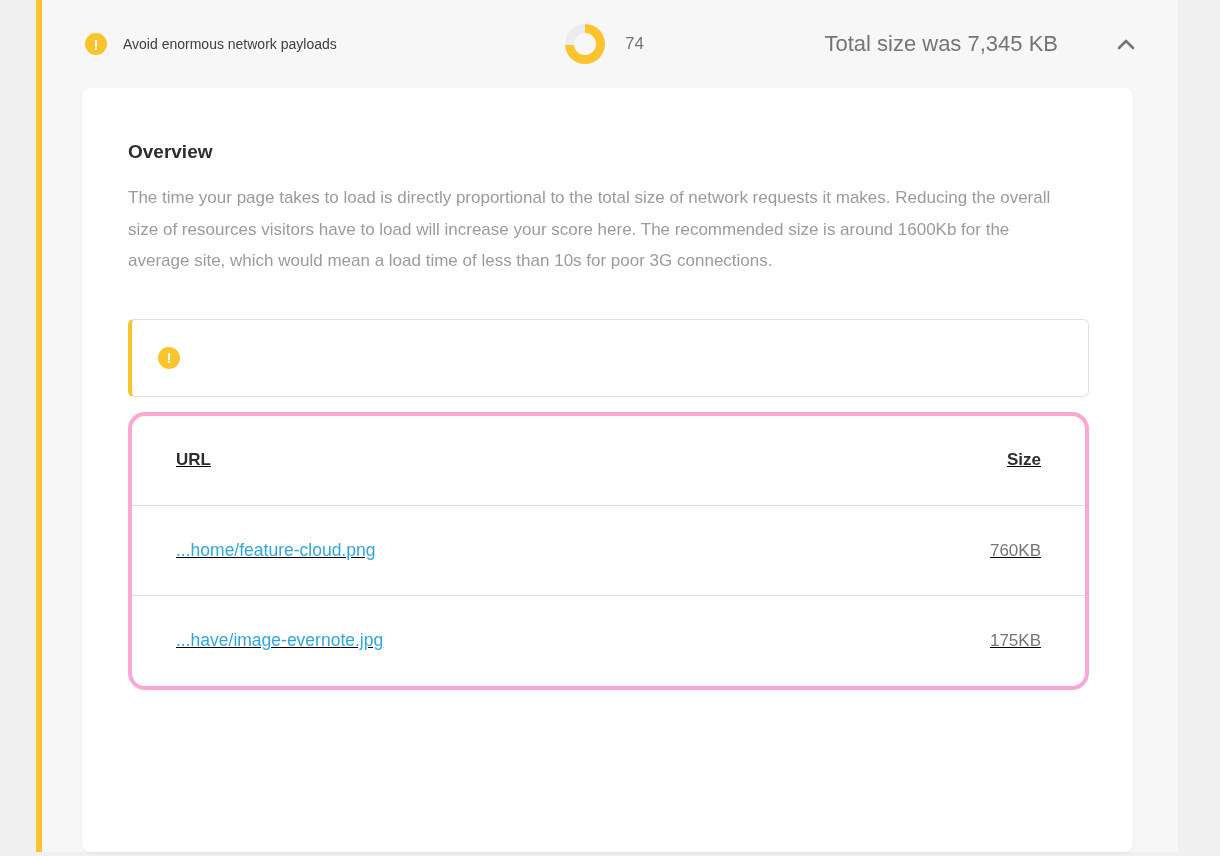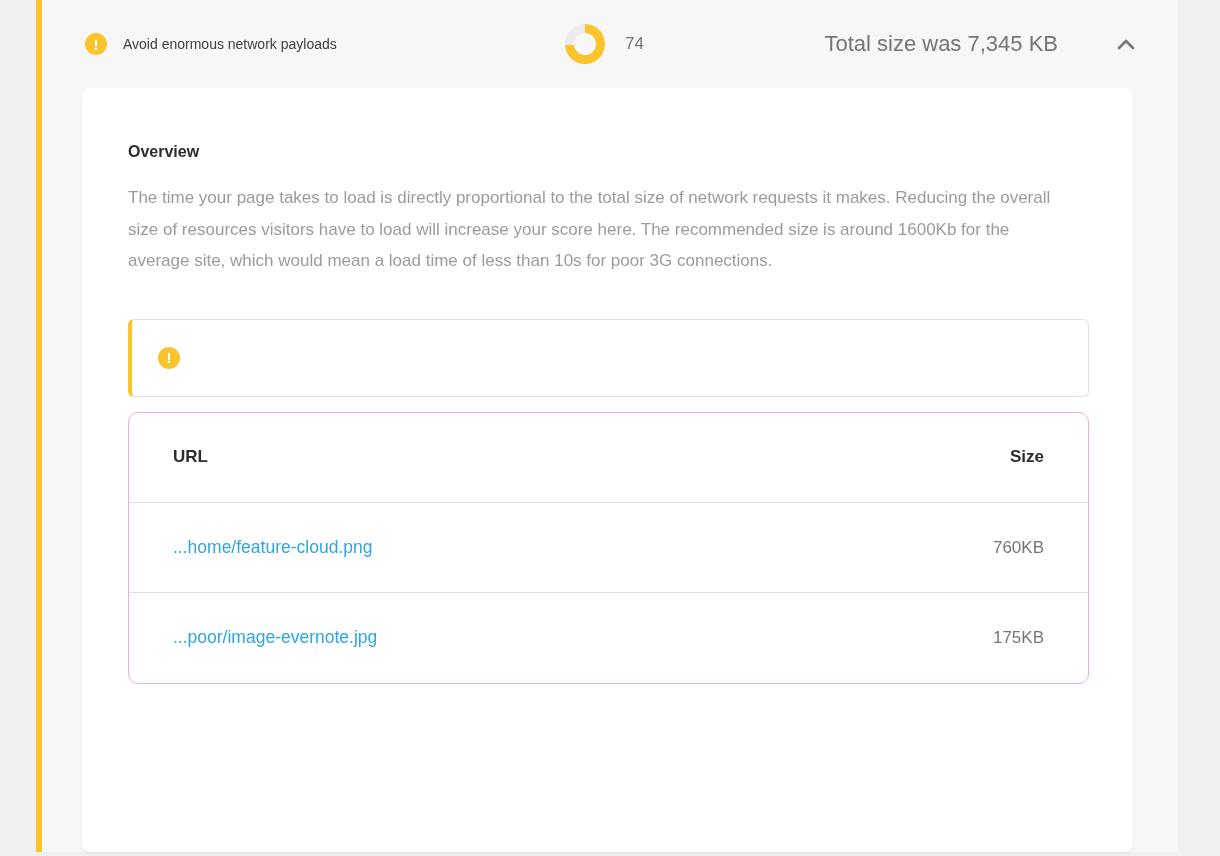--- a/index.html
+++ b/index.html
@@ -72,21 +72,21 @@
   
   .detail-card {
     margin: 0 45px 0 40px;
     height: 764px;
     background: #ffffff;
     border-radius: 8px;
     box-shadow: 0 1px 3px rgba(0,0,0,0.07);
     padding: 54px 44px 37px 46px;
   }
   .section-heading {
-    font-size: 16px;
+    font-size: 19px;
     font-weight: bold;
     color: #2d2d2d;
     line-height: 20px;
   }
   .overview-heading { margin-bottom: 20px; }
   .overview-text {
     font-size: 17px;
     line-height: 31.5px;
     color: #9b9b9b;
     max-width: 940px;
@@ -103,24 +103,25 @@
     align-items: center;
     margin-bottom: 15px;
   }
   .callout .warn-icon { margin-left: 26px; margin-right: 17px; }
   .callout-text {
     font-size: 17px;
     color: #3f3f3f;
   }
   
   .table-wrap {
-    border: 1px solid #f9a8d4;
-    border-radius: 10px;
+    border: 4px solid #f9a8d4;
+    border-radius: 17px;
     overflow: hidden;
     background: #ffffff;
+    text-decoration: underline;
   }
   table.resource-table {
     width: 100%;
     border-collapse: collapse;
   }
   .resource-table thead tr { height: 90px; }
   .resource-table tbody tr { height: 90px; border-top: 1px solid #e0e0e0; }
   .resource-table th {
     font-size: 17px;
     font-weight: bold;
@@ -177,21 +178,21 @@
             <th class="col-url">URL</th>
             <th class="col-size">Size</th>
           </tr>
         </thead>
         <tbody id="resource-rows">
             <tr>
               <td class="cell-url"><a href="#">...home/feature-cloud.png</a></td>
               <td class="cell-size">760KB</td>
             </tr>
             <tr>
-              <td class="cell-url"><a href="#">...poor/image-evernote.jpg</a></td>
+              <td class="cell-url"><a href="#">...have/image-evernote.jpg</a></td>
               <td class="cell-size">175KB</td>
             </tr>
           </tbody>
       </table>
     </div>
 
   </div>
 </div>
 
 </body></html>

